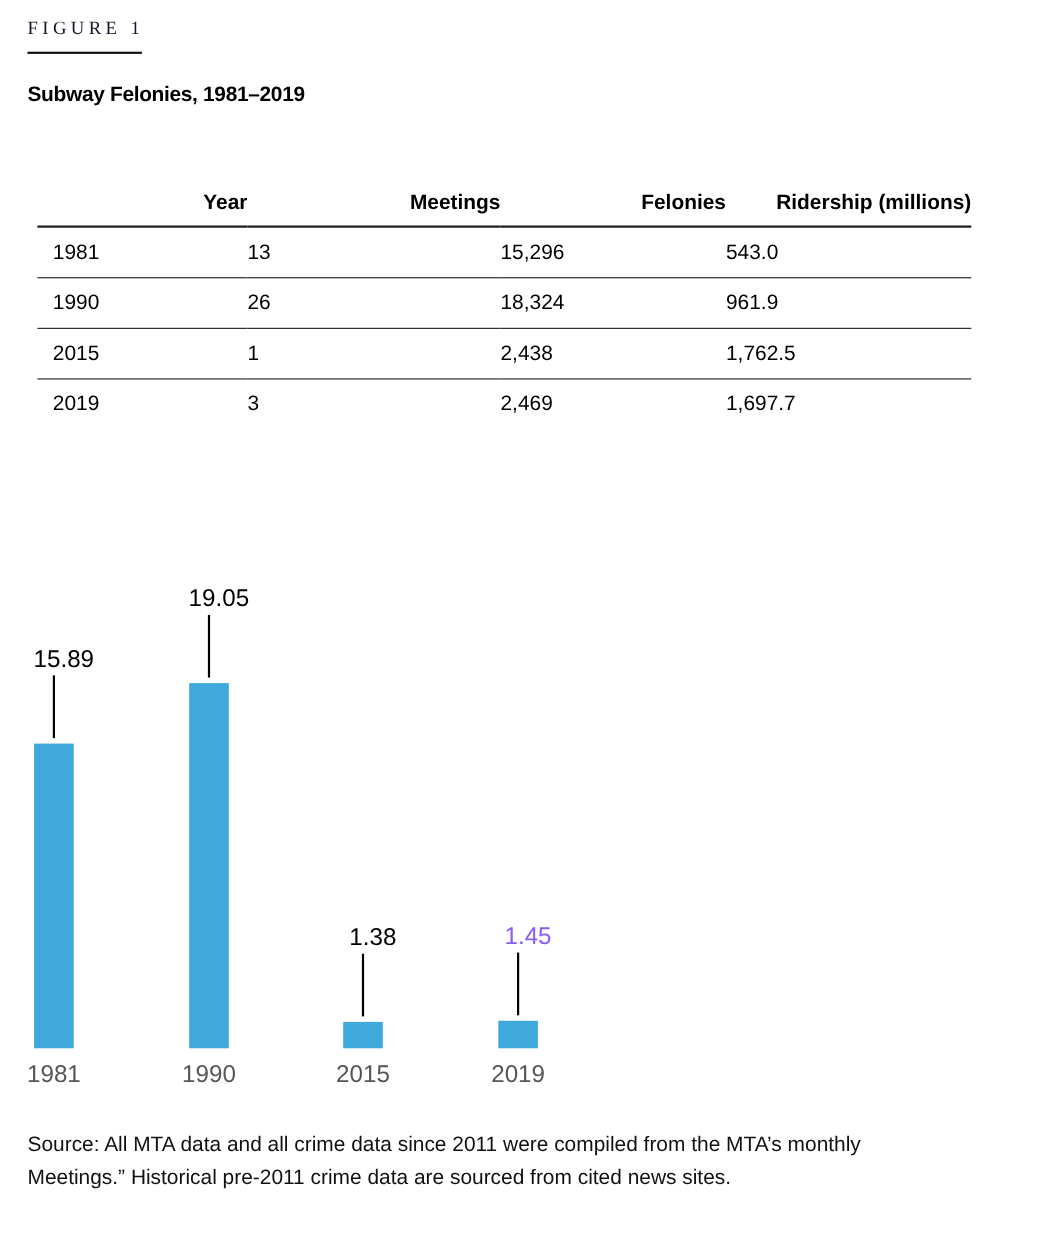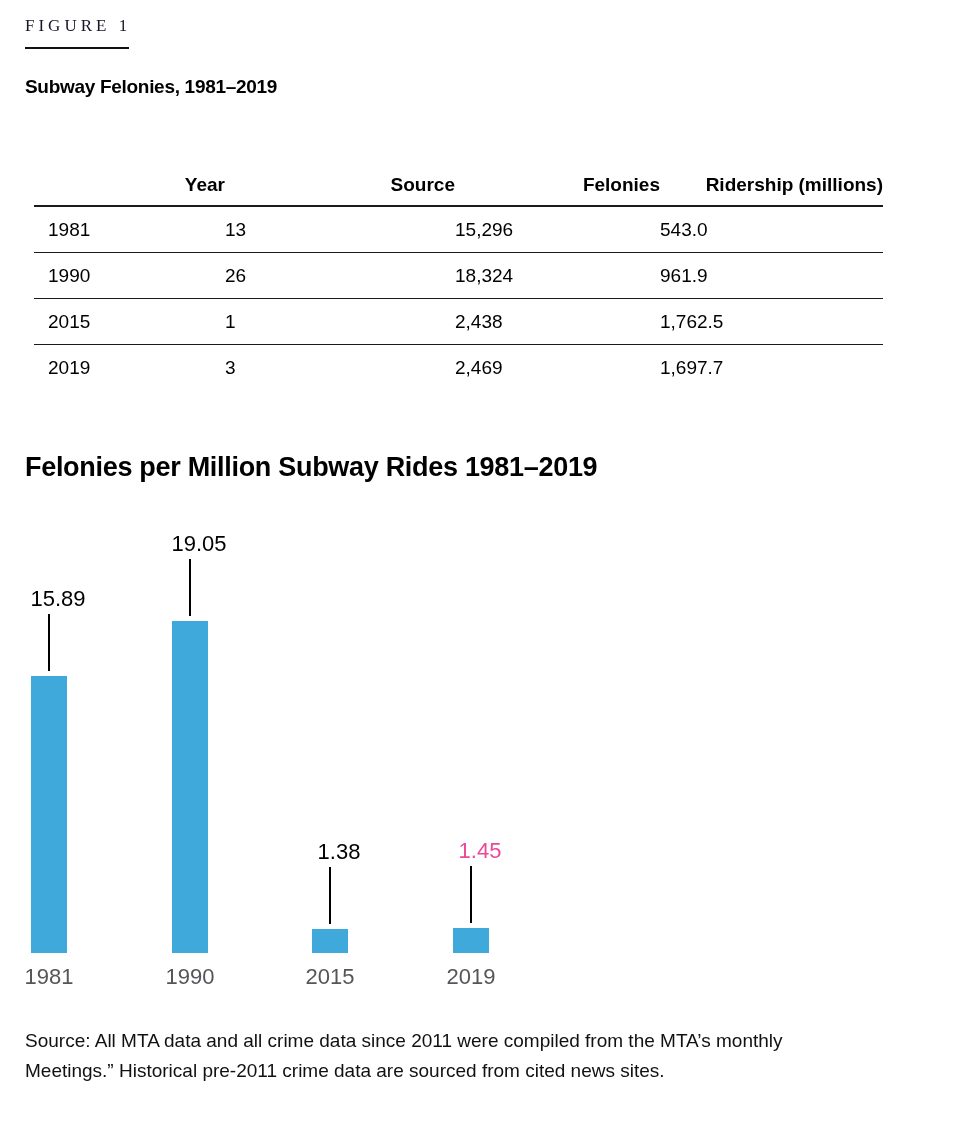--- a/index.html
+++ b/index.html
@@ -70,21 +70,21 @@
   <table class="data-table">
     <colgroup>
         <col class="c1">
         <col class="c2">
         <col class="c3">
         <col class="c4">
       </colgroup>
     <thead>
       <tr id="table-head-row">
           <th>Year</th>
-          <th>Source</th>
+          <th>Meetings</th>
           <th>Felonies</th>
           <th>Ridership (millions)</th>
         </tr>
     </thead>
     <tbody id="table-body">
         <tr>
           <td>1981</td>
           <td>13</td>
           <td>15,296</td>
           <td>543.0</td>
@@ -103,38 +103,37 @@
         </tr>
         <tr>
           <td>2019</td>
           <td>3</td>
           <td>2,469</td>
           <td>1,697.7</td>
         </tr>
       </tbody>
   </table>
 
-  <div class="chart-title">Felonies per Million Subway Rides 1981–2019</div>
 
   <div id="chart">
       <div class="bar" style="left: 16px; top: 676px; height: 277px; background: rgb(63, 169, 220);"></div>
       <div class="leader-line" style="left: 33px; top: 614px; height: 57px;"></div>
       <div class="bar-value-label" style="left: 43px; top: 588px; color: rgb(0, 0, 0);">15.89</div>
       <div class="axis-label" style="left: 34px; top: 966px; color: rgb(85, 86, 90);">1981</div>
       <div class="bar" style="left: 157px; top: 621px; height: 332px; background: rgb(63, 169, 220);"></div>
       <div class="leader-line" style="left: 174px; top: 559px; height: 57px;"></div>
       <div class="bar-value-label" style="left: 184px; top: 533px; color: rgb(0, 0, 0);">19.05</div>
       <div class="axis-label" style="left: 175px; top: 966px; color: rgb(85, 86, 90);">1990</div>
       <div class="bar" style="left: 297px; top: 929px; height: 24px; background: rgb(63, 169, 220);"></div>
       <div class="leader-line" style="left: 314px; top: 867px; height: 57px;"></div>
       <div class="bar-value-label" style="left: 324px; top: 841px; color: rgb(0, 0, 0);">1.38</div>
       <div class="axis-label" style="left: 315px; top: 966px; color: rgb(85, 86, 90);">2015</div>
       <div class="bar" style="left: 438px; top: 928px; height: 25px; background: rgb(63, 169, 220);"></div>
       <div class="leader-line" style="left: 455px; top: 866px; height: 57px;"></div>
-      <div class="bar-value-label" style="left: 465px; top: 840px; color: #ec4899;">1.45</div>
+      <div class="bar-value-label" style="left: 465px; top: 840px; color: #8b5cf6;">1.45</div>
       <div class="axis-label" style="left: 456px; top: 966px; color: rgb(85, 86, 90);">2019</div>
     </div>
 
   <div class="source-note">
     <div>Source: All MTA data and all crime data since 2011 were compiled from the MTA’s monthly</div>
     <div>Meetings.” Historical pre-2011 crime data are sourced from cited news sites.</div>
   </div>
 
 </div>
 

